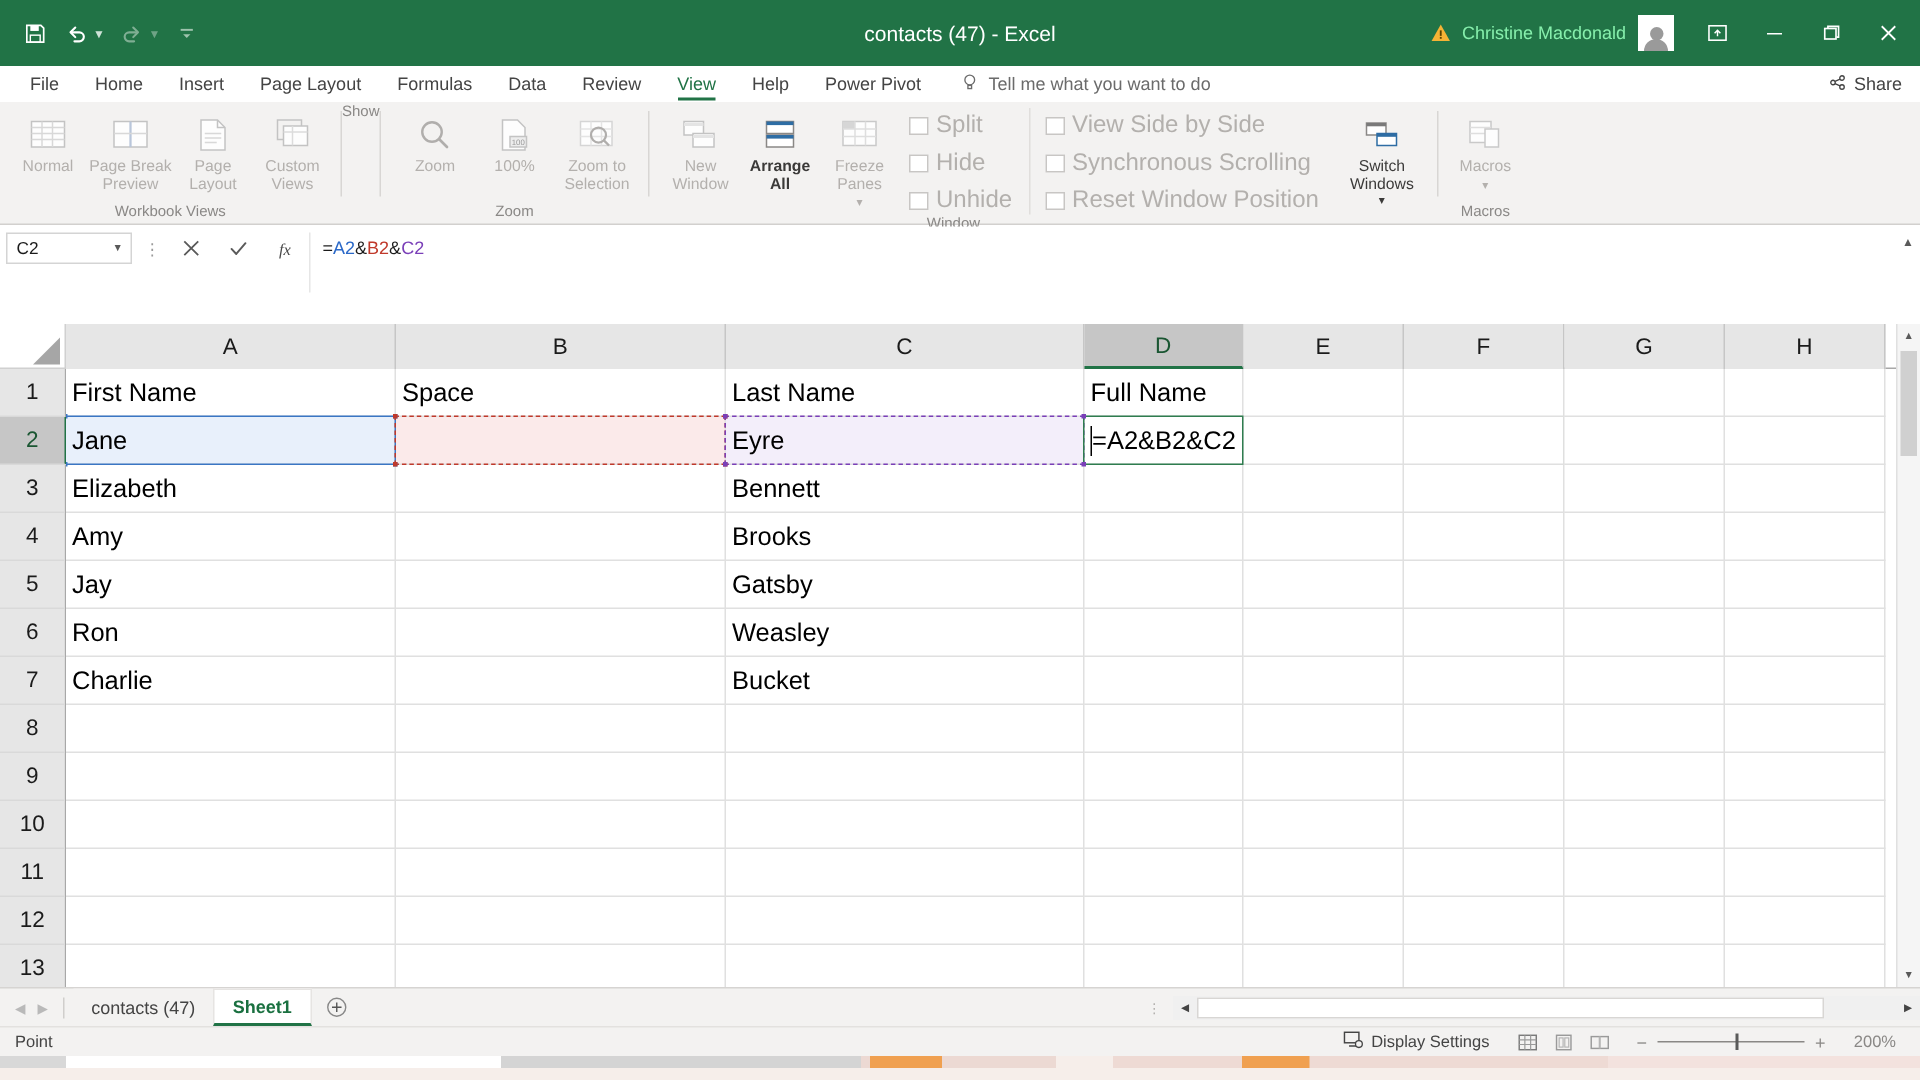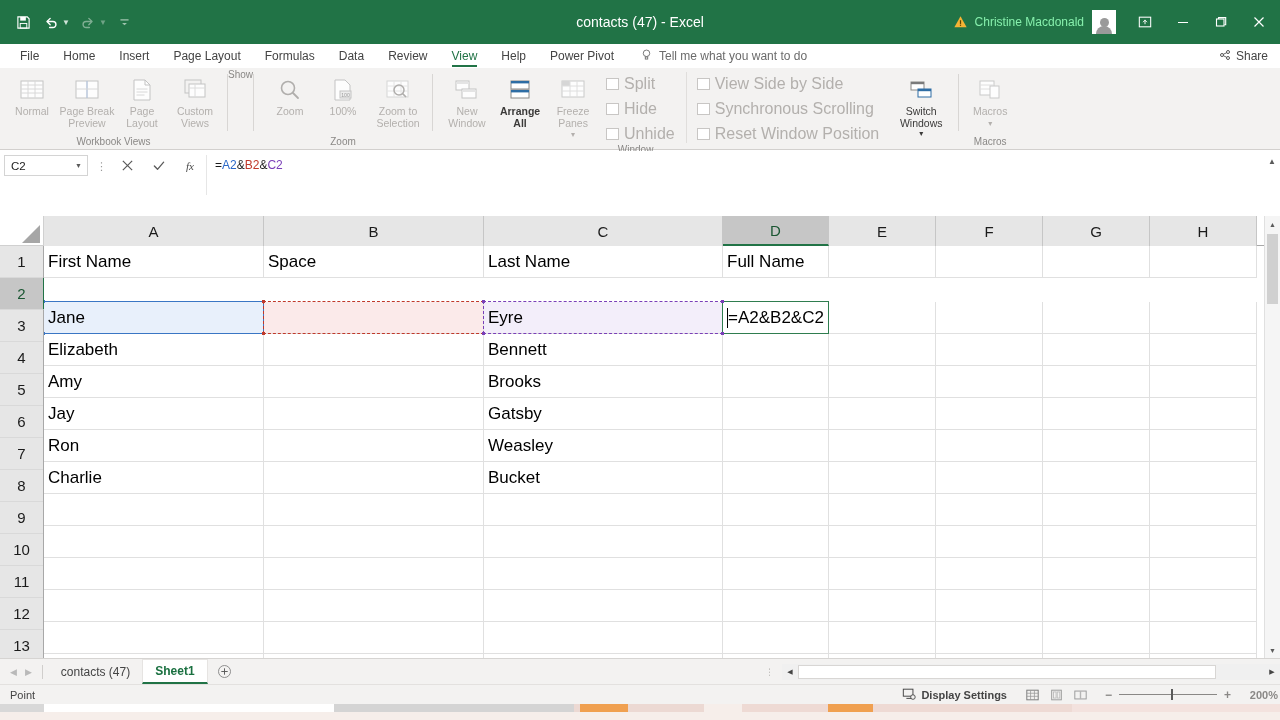--- a/index.html
+++ b/index.html
@@ -222,21 +222,21 @@
   .hs-track { width: 466px; height: 16px; background: #f0f0f0; position: relative; }
   .hs-thumb { position: absolute; left: 0; top: 1px; width: 418px; height: 14px; background: #ffffff; border: 1px solid #d8d6d4; }
 
   
   .statusbar {
     position: absolute; top: 684px; left: 0; width: 1280px; height: 20px;
     background: #f3f2f1; border-top: 1px solid #e3e1df;
     display: flex; align-items: center; font-size: 11px; color: #444444;
   }
   .st-mode { padding-left: 10px; }
-  .st-right { margin-left: auto; display: flex; align-items: center; gap: 0px; padding-right: 2px; font-weight: bold; }
+  .st-right { margin-left: auto; display: flex; align-items: center; gap: 0px; padding-right: 16px; }
   .st-disp { display: flex; align-items: center; gap: 5px; margin-right: 14px; }
   .viewbtn { width: 24px; height: 18px; display: flex; align-items: center; justify-content: center; }
   .zoomslider { display: flex; align-items: center; gap: 7px; margin-left: 12px; }
   .zs-track { width: 98px; height: 1px; background: #8a8886; position: relative; }
   .zs-thumb { position: absolute; left: 52px; top: -5px; width: 2px; height: 11px; background: #5a5a5a; }
   .zs-sign { font-size: 12px; color: #8a8886; }
   .zs-val { width: 40px; text-align: right; color: #8a8886; }
 
   
   .bottomstrip { position: absolute; top: 704px; left: 0; width: 1280px; height: 16px; background: #f6eeea; }
@@ -624,21 +624,21 @@
           </div>
         <div class="cell" style="width:106px">
             <span class="ctext">Full Name</span>
           </div>
         <div class="cell" style="width:107px"></div>
         <div class="cell" style="width:107px"></div>
         <div class="cell" style="width:107px"></div>
         <div class="cell" style="width:107px"></div>
       </div>
 
-      <div class="crow" style="position:relative; z-index:5;margin-top:24px;">
+      <div class="crow" style="position:relative; z-index:5;">
         <div class="cell ref-a2" style="width:220px">
           <span class="ctext">Jane</span>
           <span class="ol blue"></span>
           <span class="handle h-blue hl-tl"></span>
             <span class="handle h-blue hl-tr"></span>
           <span class="handle h-blue hl-bl"></span>
             <span class="handle h-blue hl-br"></span>
         </div>
         <div class="cell ref-b2" style="width:220px">
           <span class="ctext"></span>

